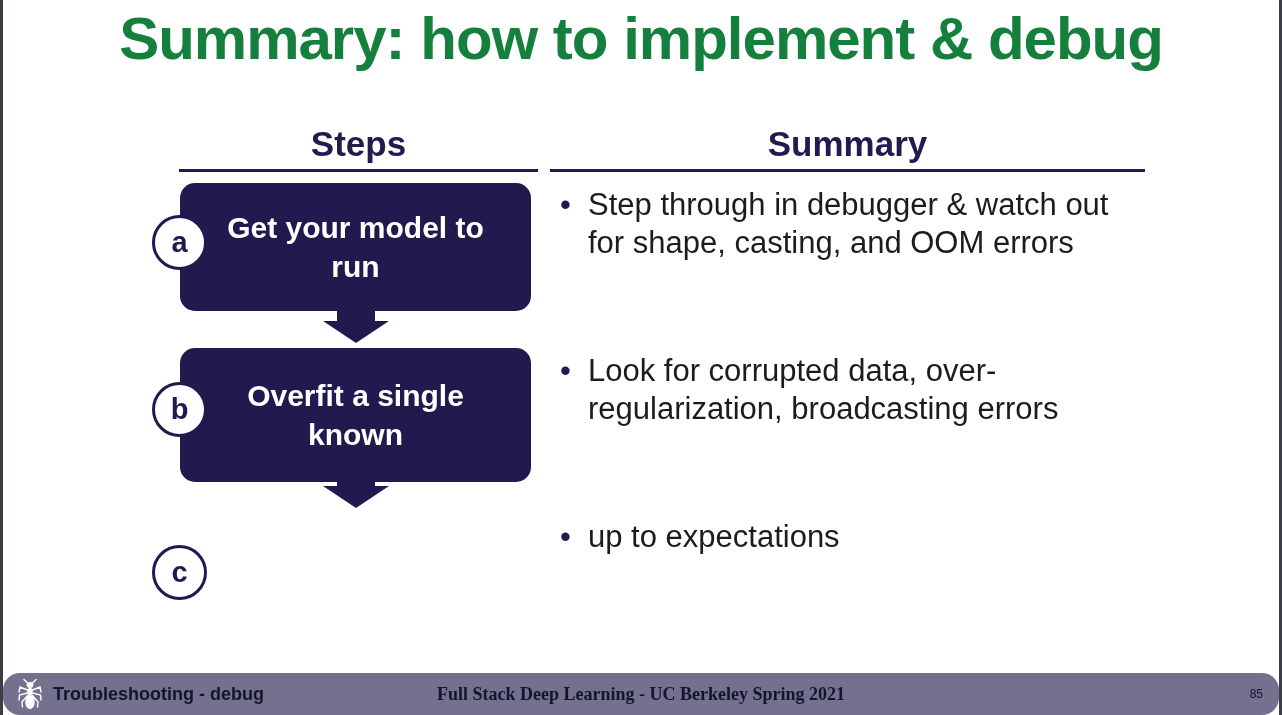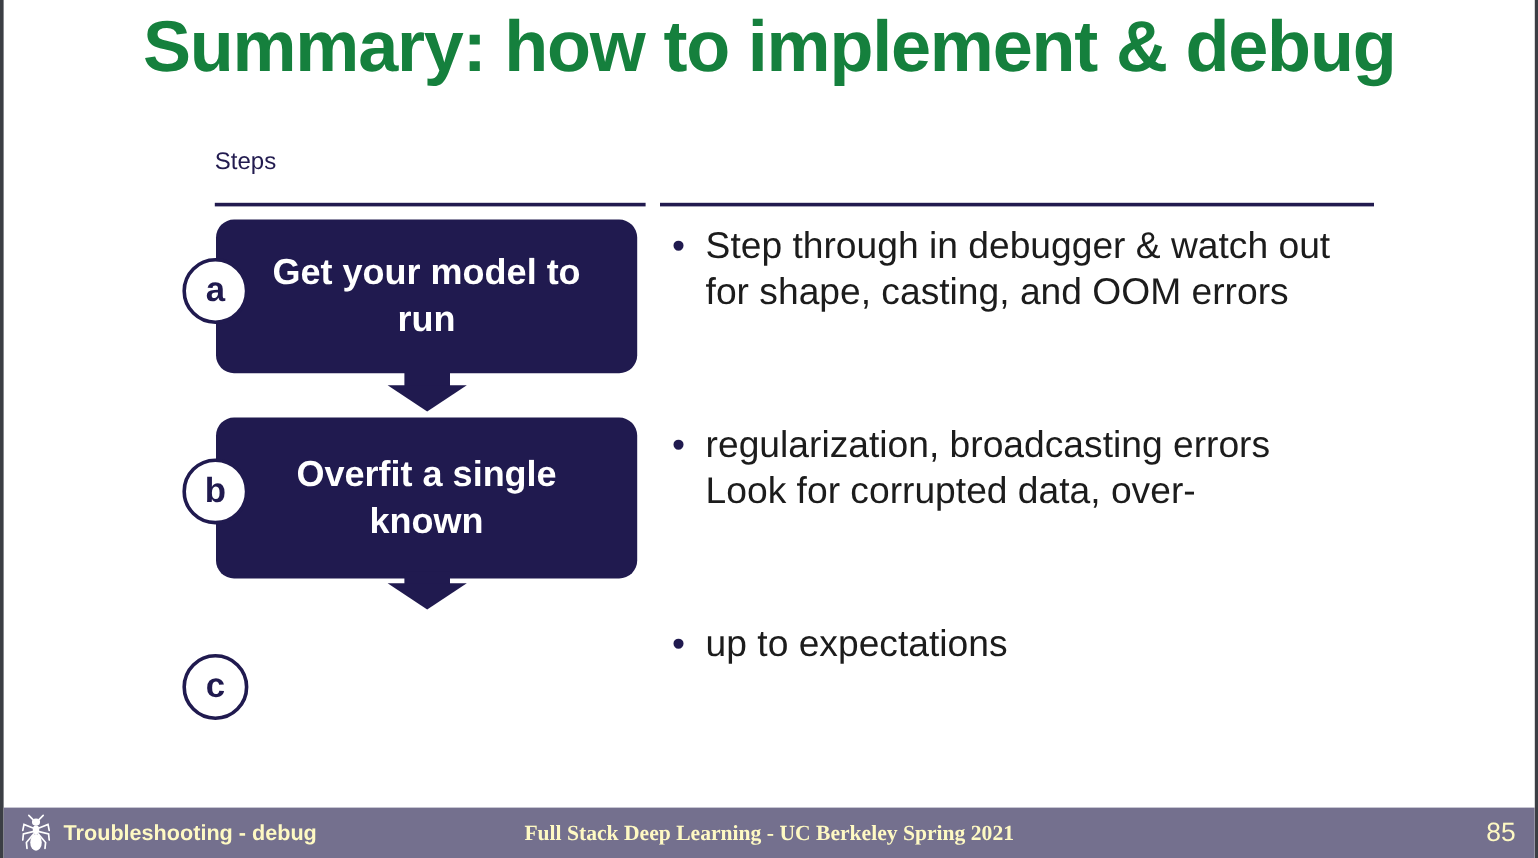--- a/index.html
+++ b/index.html
@@ -1,21 +1,21 @@
 <!DOCTYPE html>
 <html><head>
 <meta charset="utf-8">
 <style>
   html,body{margin:0;padding:0;background:#ffffff;}
   body{width:1282px;height:715px;font-family:"Liberation Sans",sans-serif;overflow:hidden;}
   .slide{position:relative;width:1282px;height:715px;background:#ffffff;box-sizing:border-box;
          border-left:3px solid #3b3e44;border-right:3px solid #3b3e44;overflow:hidden;}
   .title{position:absolute;top:4px;left:0;right:0;text-align:center;
          font-size:60px;font-weight:bold;color:#15803d;letter-spacing:-1px;}
-  .col-header{position:absolute;top:124px;text-align:left;font-size:20px;font-weight:normal;color:#221b4f;}
+  .col-header{position:absolute;top:124px;text-align:center;font-size:35px;font-weight:bold;color:#221b4f;}
   .steps-header{left:176px;width:359px;}
   .summary-header{left:547px;width:595px;}
   .underline{position:absolute;top:169px;height:3px;background:#221b4f;}
   .steps-underline{left:176px;width:359px;}
   .summary-underline{left:547px;width:595px;}
 
   .step-box{position:absolute;left:177px;width:351px;background:#201a4f;border-radius:15px;
             color:#ffffff;font-weight:bold;font-size:30px;line-height:39px;
             display:flex;flex-direction:column;justify-content:center;align-items:center;text-align:center;}
   .box-a{top:183px;height:128px;}
@@ -41,36 +41,37 @@
   .head-2{top:486px;}
 
   .bullet{position:absolute;left:557px;display:flex;align-items:flex-start;
           font-size:31px;line-height:38px;color:#1c1c1c;}
   .bullet-1{top:186px;}
   .bullet-2{top:352px;}
   .bullet-3{top:518px;}
   .bullet .dot{color:#201a4f;width:28px;flex:0 0 28px;font-size:31px;}
   .bullet .lines span{display:block;white-space:nowrap;}
 
-  .footer{position:absolute;left:0;right:0;bottom:0;height:42px;background:#74708e;color:#fef9c3;}
+  .footer{position:absolute;left:0;right:0;bottom:0;height:42px;background:#74708e;color:#0f172a;border-radius:17px;}
   .footer-left{position:absolute;left:14px;top:0;height:42px;display:flex;align-items:center;gap:10px;
                font-weight:bold;font-size:18px;}
   .footer-center{position:absolute;left:0;right:0;top:0;height:42px;display:flex;align-items:center;
                  justify-content:center;font-weight:bold;font-size:18px;font-family:Liberation Serif, serif;}
-  .footer-right{position:absolute;right:16px;top:0;height:42px;display:flex;align-items:center;font-size:22px;}
+  .footer-right{position:absolute;right:16px;top:0;height:42px;display:flex;align-items:center;font-size:12px;}
   .ant{width:26px;height:32px;display:block;}
 </style>
 </head>
 <body>
 
 <div class="slide">
 
   <div class="title">Summary: how to implement &amp; debug</div>
 
   <div class="col-header steps-header">Steps</div>
+  <div class="col-header summary-header">Summary</div>
   <div class="underline steps-underline"></div>
   <div class="underline summary-underline"></div>
 
   <div class="step-box box-a">
     <span class="box-line">Get your model to</span>
     <span class="box-line">run</span>
   </div>
   <div class="badge badge-a">a</div>
   <div class="bullet bullet-1">
     <span class="dot">•</span>
@@ -84,22 +85,22 @@
   <div class="arrow-head head-1"></div>
 
   <div class="step-box box-b">
     <span class="box-line">Overfit a single</span>
     <span class="box-line">known</span>
   </div>
   <div class="badge badge-b">b</div>
   <div class="bullet bullet-2">
     <span class="dot">•</span>
     <span class="lines">
+      <span>Look for corrupted data, over-</span>
       <span>regularization, broadcasting errors</span>
-      <span>Look for corrupted data, over-</span>
     </span>
   </div>
 
   <div class="arrow-stem stem-2"></div>
   <div class="arrow-head head-2"></div>
 
   <div class="badge badge-c">c</div>
   <div class="bullet bullet-3">
     <span class="dot">•</span>
     <span class="lines">

